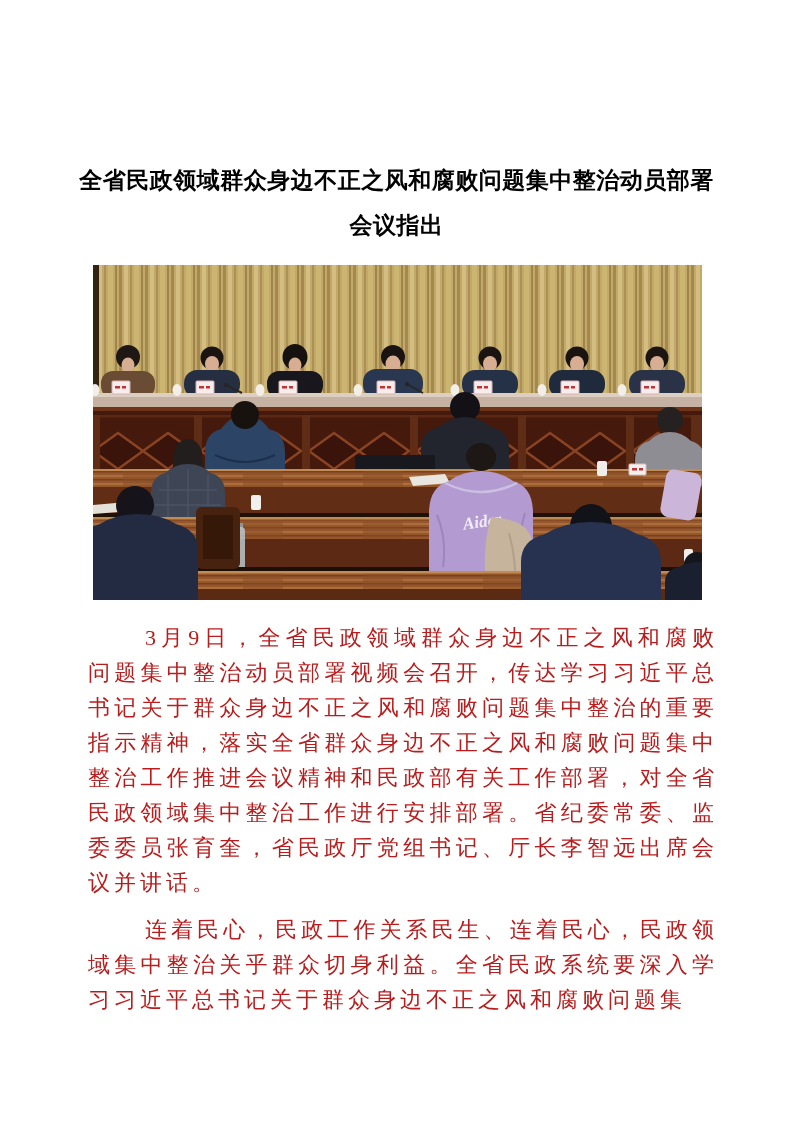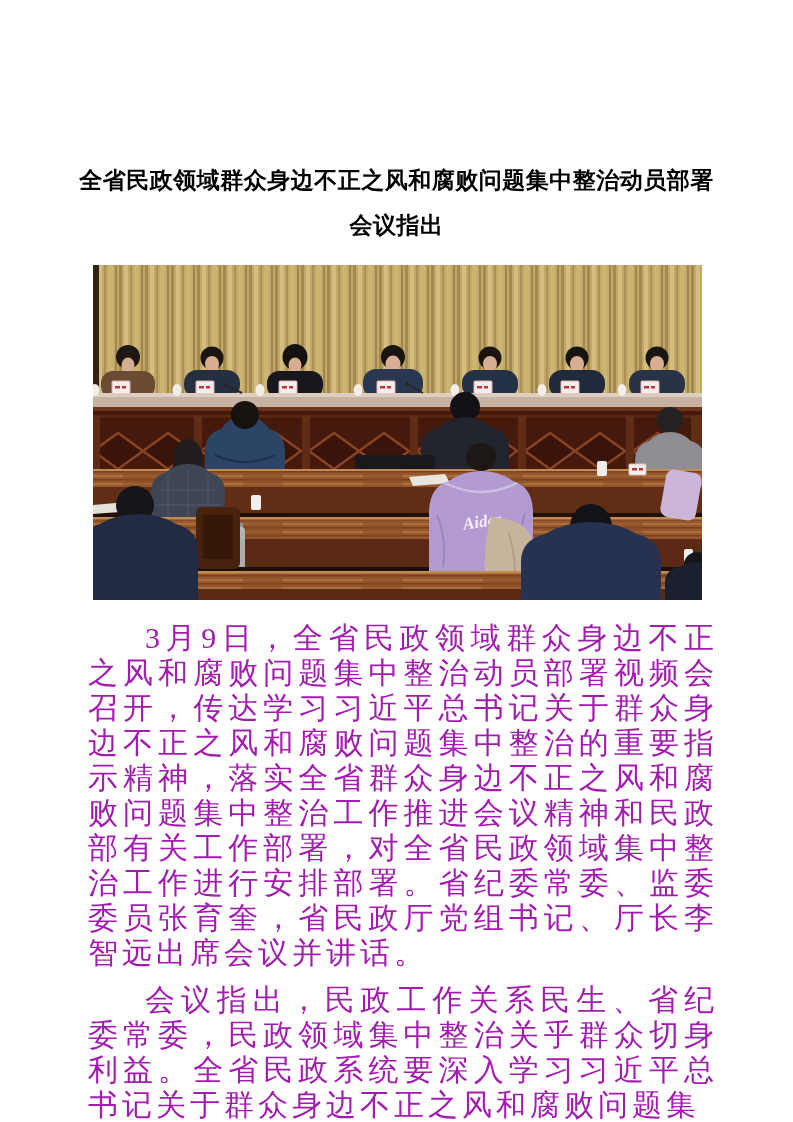--- a/index.html
+++ b/index.html
@@ -3,22 +3,22 @@
 <meta charset="utf-8">
 <style>
   html,body{margin:0;padding:0;background:#ffffff;}
   body{width:793px;height:1122px;font-family:"Liberation Serif","DejaVu Serif",serif;}
   .page{position:relative;width:793px;height:1122px;background:#ffffff;overflow:hidden;margin-top:32px;}
   .title{position:absolute;top:126px;left:0;width:793px;text-align:center;
          font-weight:700;color:#000;font-size:23px;line-height:45px;letter-spacing:0.5px;}
   .photo-wrap{position:absolute;left:93px;top:233px;width:609px;height:335px;overflow:hidden;}
   .photo-wrap svg{display:block;}
   .bodytext{position:absolute;left:88px;top:588px;width:630px;}
-  .bodytext p{margin:0 0 12px 0;font-size:30px;line-height:35px;letter-spacing:4px;
-              color:#a21caf;text-align:justify;text-indent:57px;}
+  .bodytext p{margin:0 0 12px 0;font-size:22px;line-height:35px;letter-spacing:4px;
+              color:#b91c1c;text-align:justify;text-indent:57px;}
   .jacket-script{font-style:italic;font-weight:700;}
 </style>
 </head>
 <body>
 
 <div class="page">
 
   <div class="title">
     <div>全省民政领域群众身边不正之风和腐败问题集中整治动员部署</div>
     <div>会议指出</div>
@@ -261,16 +261,16 @@
         <path d="M428,335 v-38 q0,-22 24,-28 q20,-12 46,-12 q26,0 46,12 q24,6 24,28 v38 z" fill="#26324f"></path>
         <rect x="591" y="284" width="9" height="13" rx="2" fill="#efeeea"></rect>
         <circle cx="604" cy="300" r="13" fill="#15151c"></circle>
         <path d="M572,335 v-18 q0,-12 14,-15 q8,-5 23,-5 v38 z" fill="#1b2030"></path>
       </g>
     </svg>
   </div>
 
   <div class="bodytext">
     <p>3月9日，全省民政领域群众身边不正之风和腐败问题集中整治动员部署视频会召开，传达学习习近平总书记关于群众身边不正之风和腐败问题集中整治的重要指示精神，落实全省群众身边不正之风和腐败问题集中整治工作推进会议精神和民政部有关工作部署，对全省民政领域集中整治工作进行安排部署。省纪委常委、监委委员张育奎，省民政厅党组书记、厅长李智远出席会议并讲话。</p>
-    <p>会议指出，民政工作关系民生、省纪委常委，民政领域集中整治关乎群众切身利益。全省民政系统要深入学习习近平总书记关于群众身边不正之风和腐败问题集</p>
+    <p>连着民心，民政工作关系民生、连着民心，民政领域集中整治关乎群众切身利益。全省民政系统要深入学习习近平总书记关于群众身边不正之风和腐败问题集</p>
   </div>
 
 </div>
 
 </body></html>

